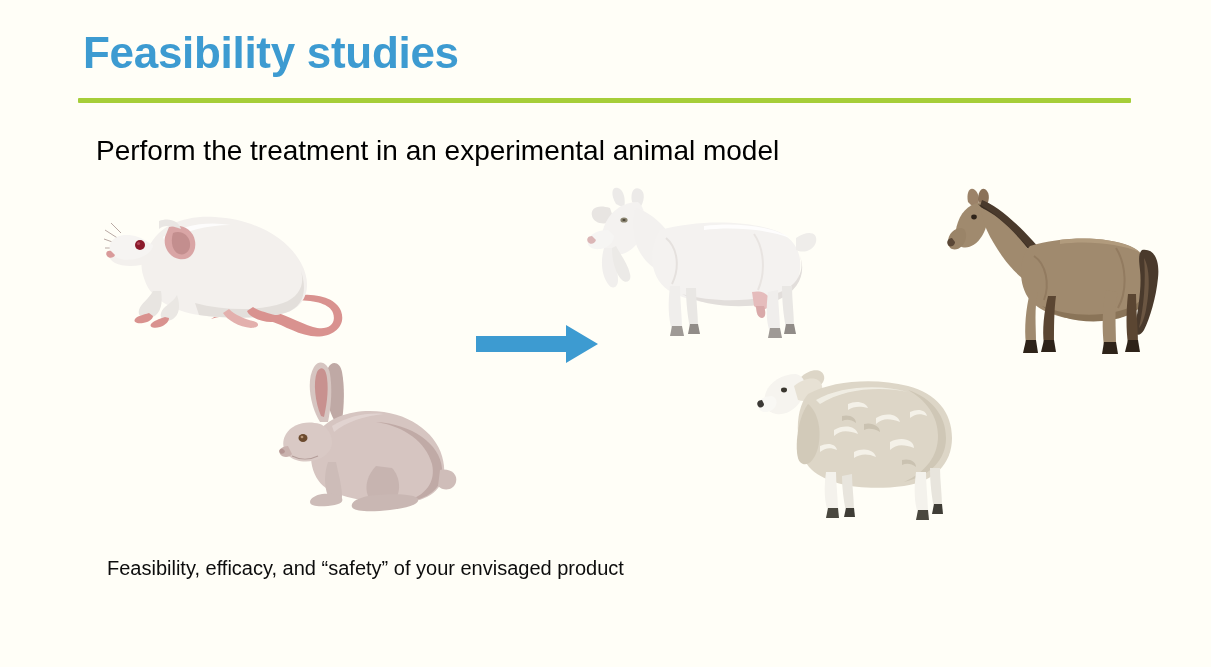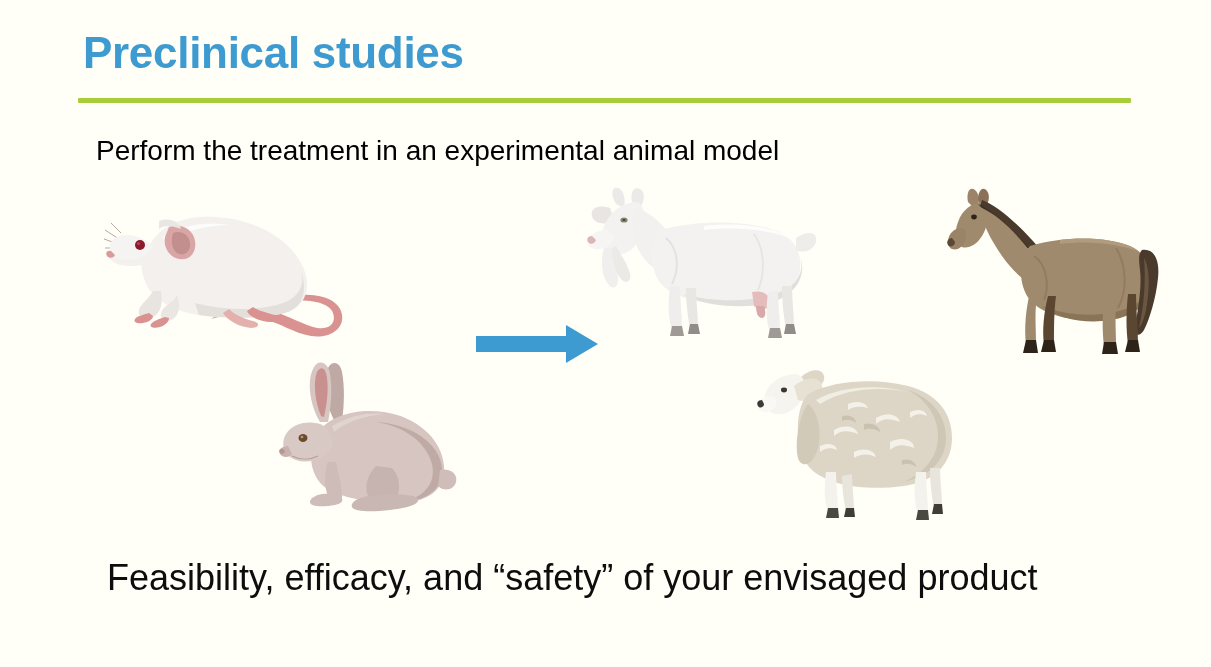--- a/index.html
+++ b/index.html
@@ -48,21 +48,21 @@
     left: 96px;
     top: 135px;
     font-size: 28px;
     color: #000000;
     white-space: nowrap;
   }
   .footer-text {
     position: absolute;
     left: 107px;
     top: 557px;
-    font-size: 36px;
+    font-size: 20px;
     color: #0d0d0d;
     white-space: nowrap;
   }
 
   
   .arrow {
     position: absolute;
     left: 474px;
     top: 322px;
     width: 126px;
@@ -76,21 +76,21 @@
   .fig-goat   { left: 586px; top: 186px; width: 232px; height: 152px; }
   .fig-sheep  { left: 756px; top: 360px; width: 205px; height: 170px; }
   .fig-horse  { left: 938px; top: 184px; width: 222px; height: 175px; }
   .figure svg { display: block; width: 100%; height: 100%; }
 </style>
 </head>
 <body>
 
 <div class="slide">
 
-  <div class="title">Preclinical studies</div>
+  <div class="title">Feasibility studies</div>
 
   <div class="title-rule"></div>
 
   <div class="subtitle">Perform the treatment in an experimental animal model</div>
 
   <div class="arrow">
     <svg viewBox="0 0 126 44" xmlns="http://www.w3.org/2000/svg">
       <path d="M2 14 L92 14 L92 3 L124 22 L92 41 L92 30 L2 30 Z" fill="#3d9bd1"></path>
     </svg>
   </div>

